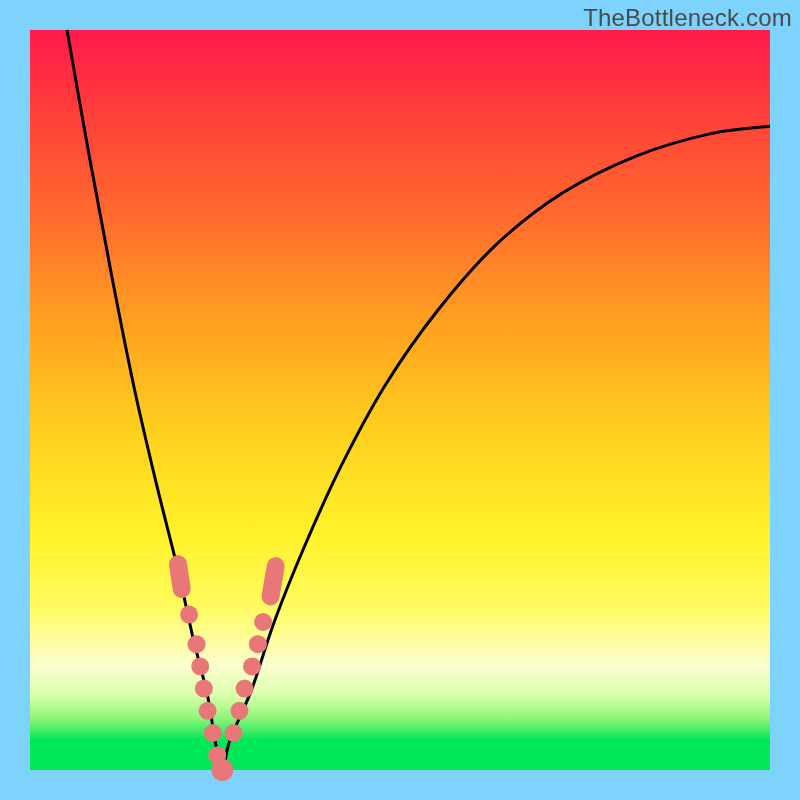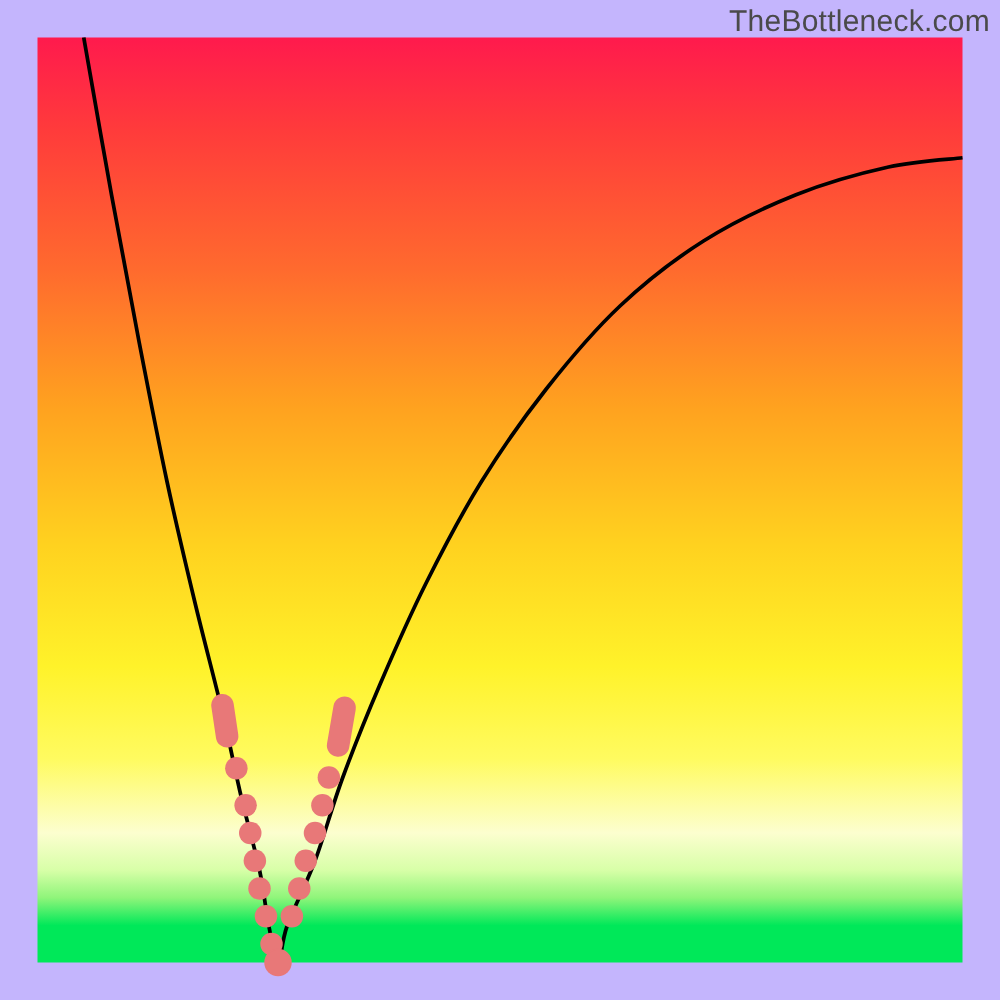--- a/index.html
+++ b/index.html
@@ -10,21 +10,21 @@
     overflow: hidden;
     background: #000;
     font-family: Arial, Helvetica, sans-serif;
   }
   .frame {
     position: absolute;
     top: 0;
     left: 0;
     width: 800px;
     height: 800px;
-    background: #c4b5fd;
+    background: #7dd3fc;
   }
   .plot-area {
     position: absolute;
     top: 30px;
     left: 30px;
     width: 740px;
     height: 740px;
     background: linear-gradient(to bottom,
       #ff1a4d 0%,
       #ff3b3b 10%,

